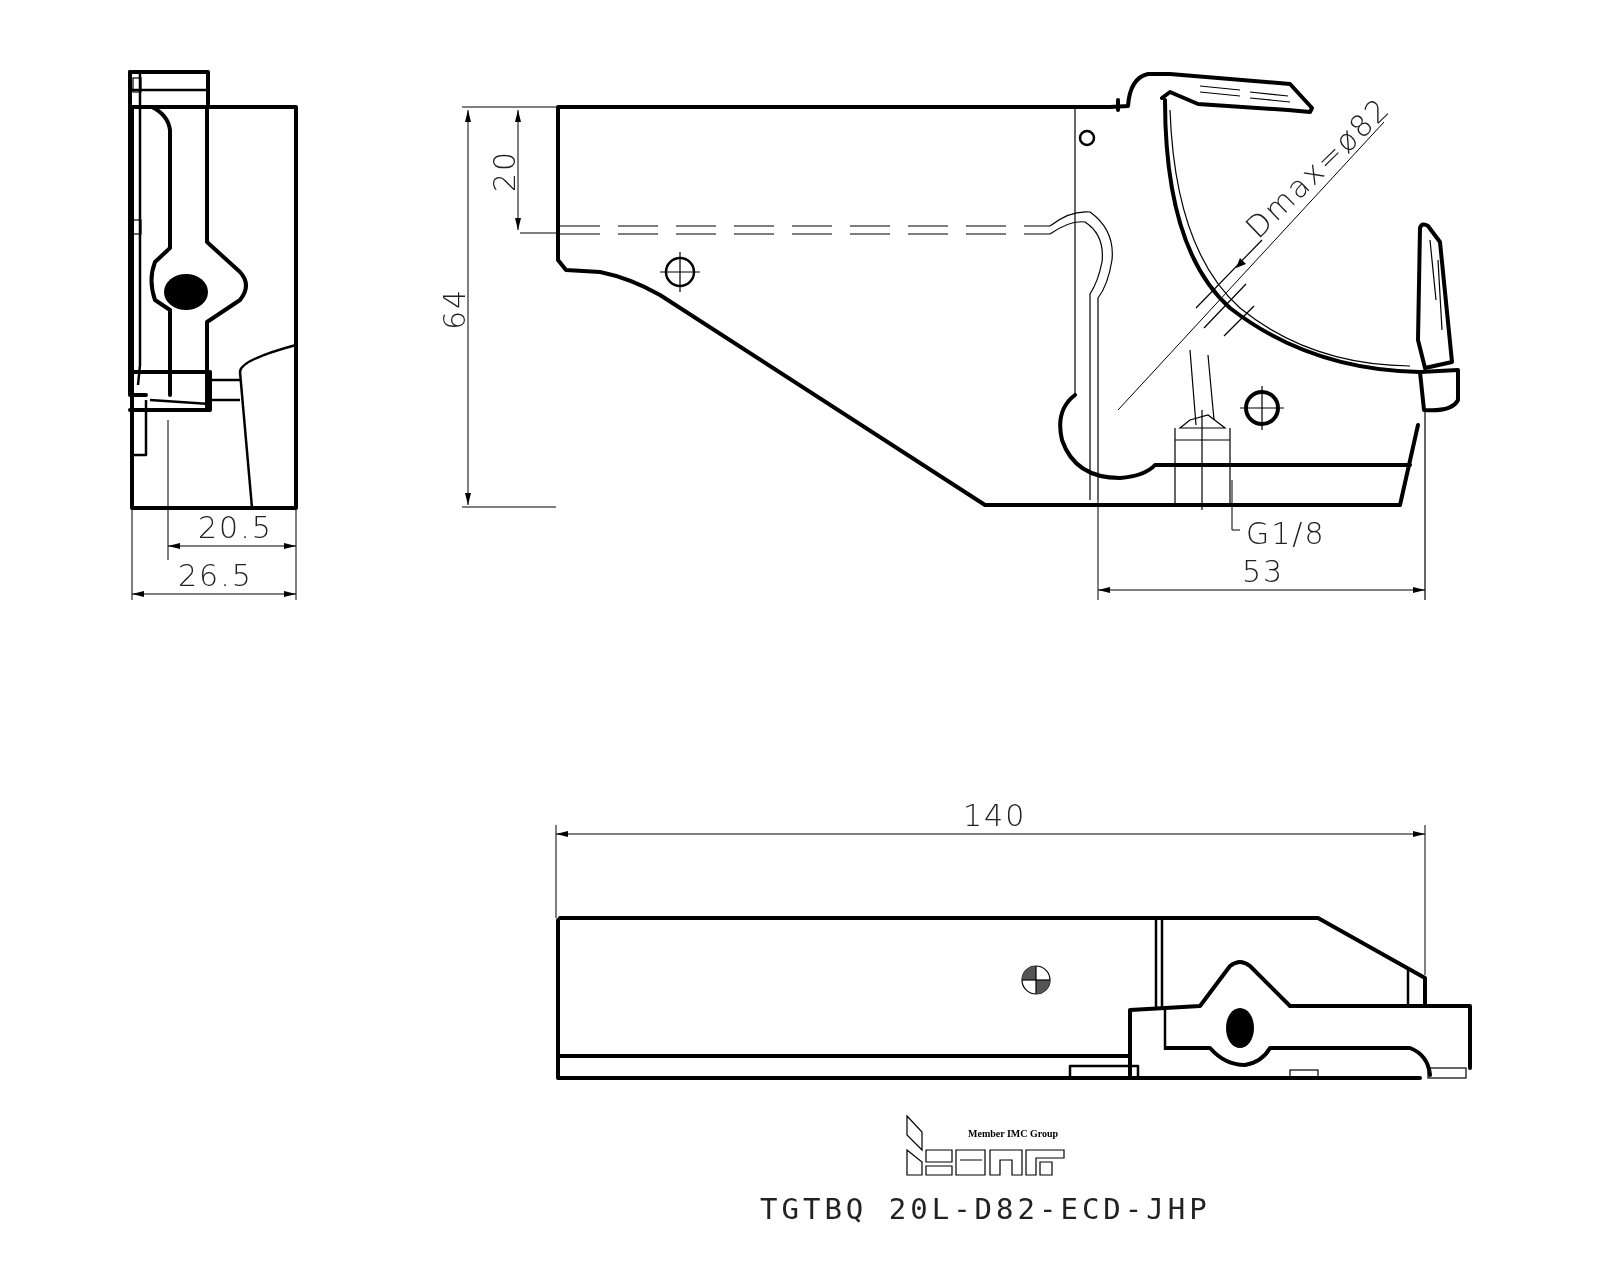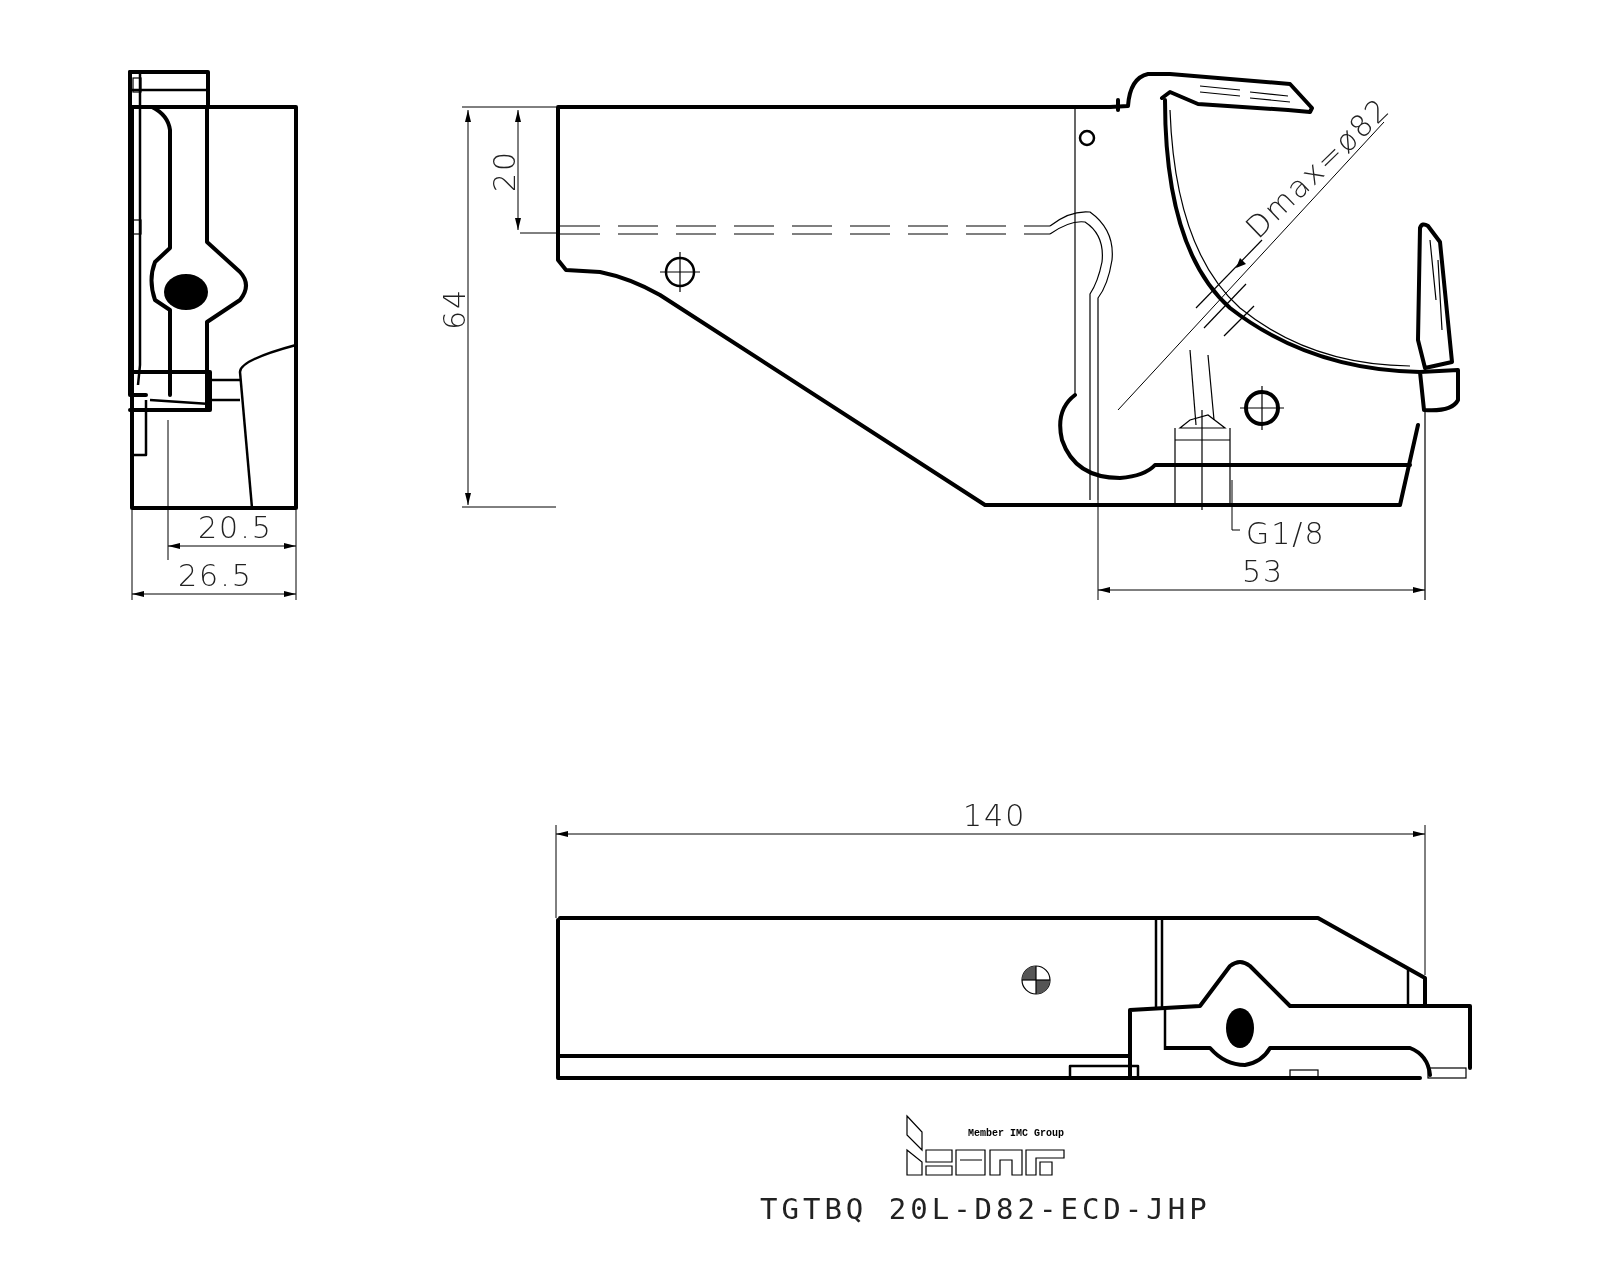--- a/index.html
+++ b/index.html
@@ -7,21 +7,21 @@
          font-family:"DejaVu Sans", sans-serif; }
   svg { position:absolute; left:0; top:0; }
   .thick { stroke:#000; stroke-width:4; fill:none; stroke-linejoin:round; stroke-linecap:round; }
   .med { stroke:#000; stroke-width:2.5; fill:none; stroke-linejoin:round; }
   .thin { stroke:#000; stroke-width:1.2; fill:none; }
   .dash { stroke:#000; stroke-width:1.2; fill:none; stroke-dasharray:40 18; }
   .dim { stroke:#000; stroke-width:1; fill:none; }
   .dimtext { font-family:"DejaVu Sans", sans-serif; font-size:30px; font-weight:200; fill:#222; letter-spacing:2px; }
   .label { position:absolute; font-family:"DejaVu Sans Mono", monospace; color:#222; }
   #part-number { left:760px; top:1192px; font-size:29px; letter-spacing:4px; font-weight:300;text-align:right; }
-  #member-text { position:absolute; left:968px; top:1128px; font-size:10px; font-weight:bold; font-family:Liberation Mono, monospace; color:#000; }
+  #member-text { position:absolute; left:968px; top:1128px; font-size:10px; font-weight:bold; font-family:Liberation Serif, serif; color:#000; }
 </style>
 </head>
 <body>
 
 <svg width="1600" height="1280" viewBox="0 0 1600 1280">
 
   <g>
 
     <path class="thick" d="M132 107 L296 107 L296 508 L132 508 Z"></path>
 

